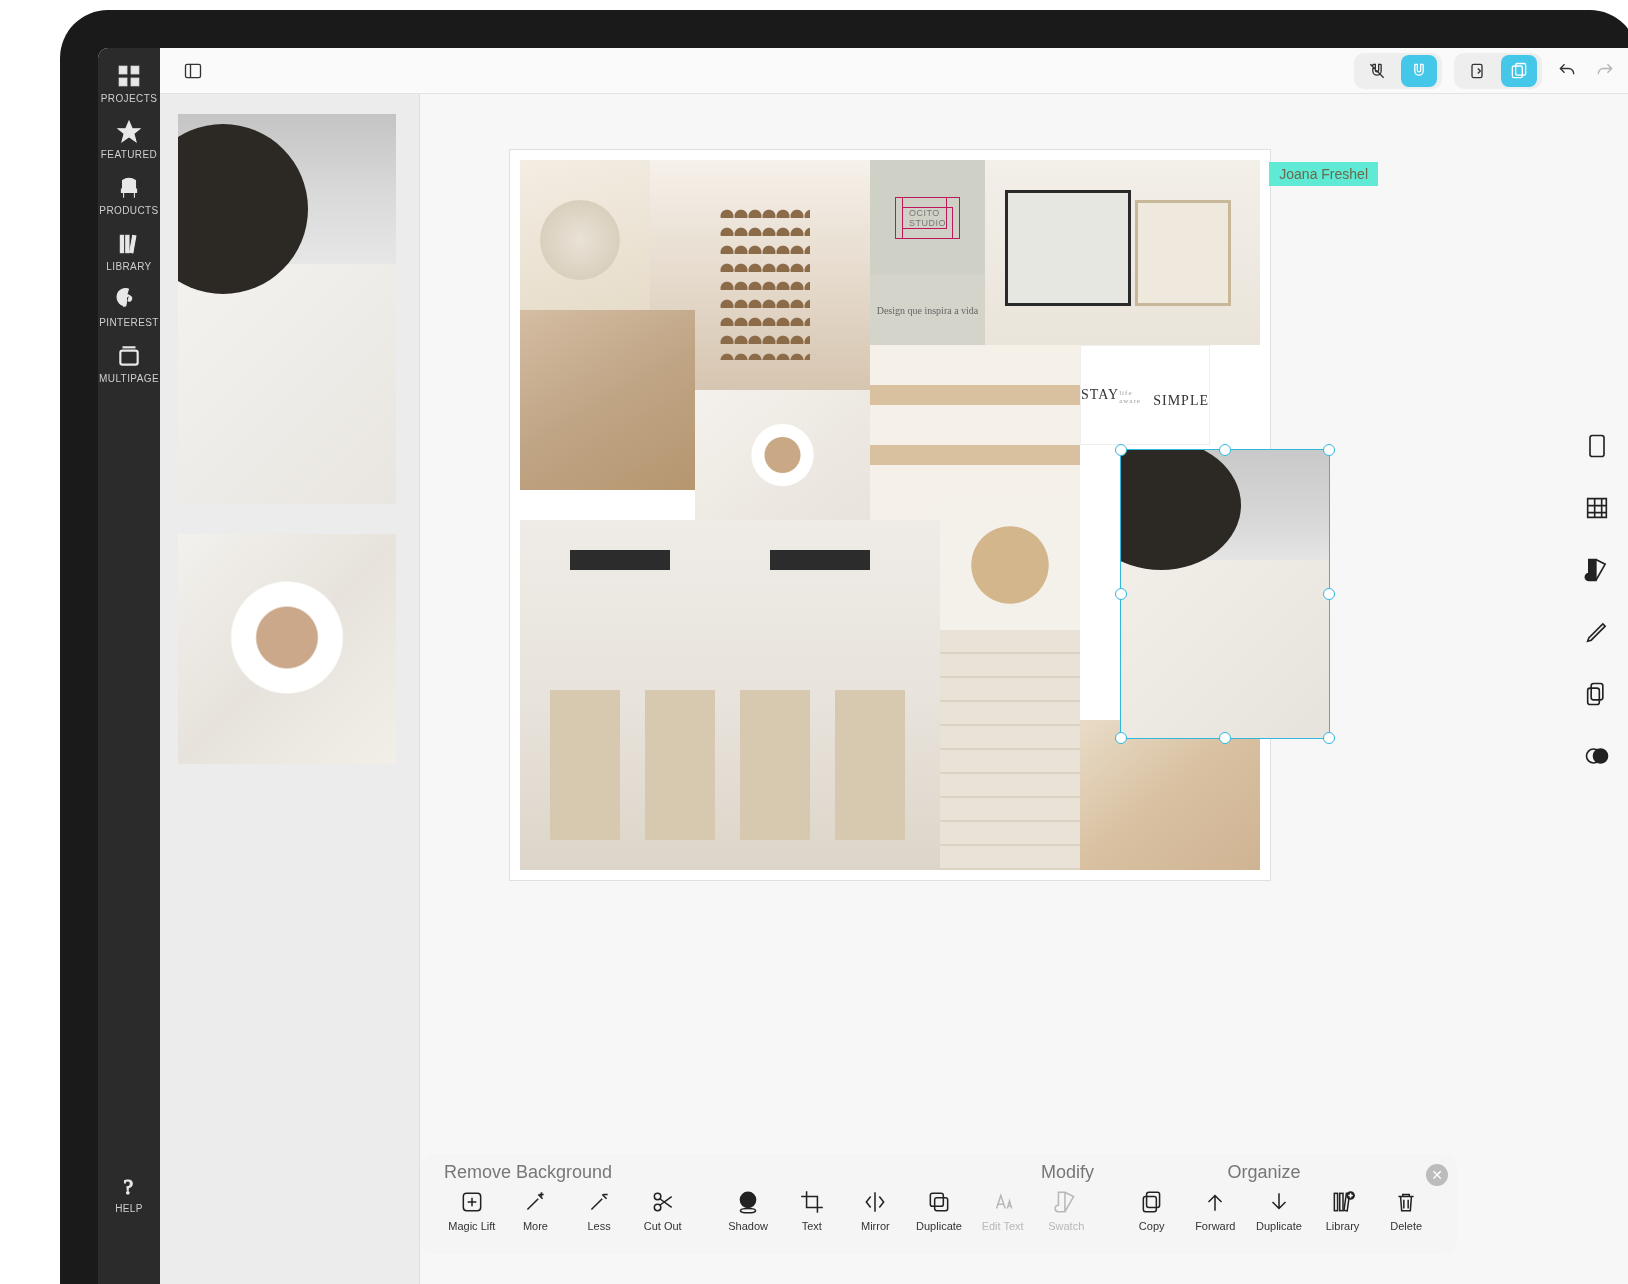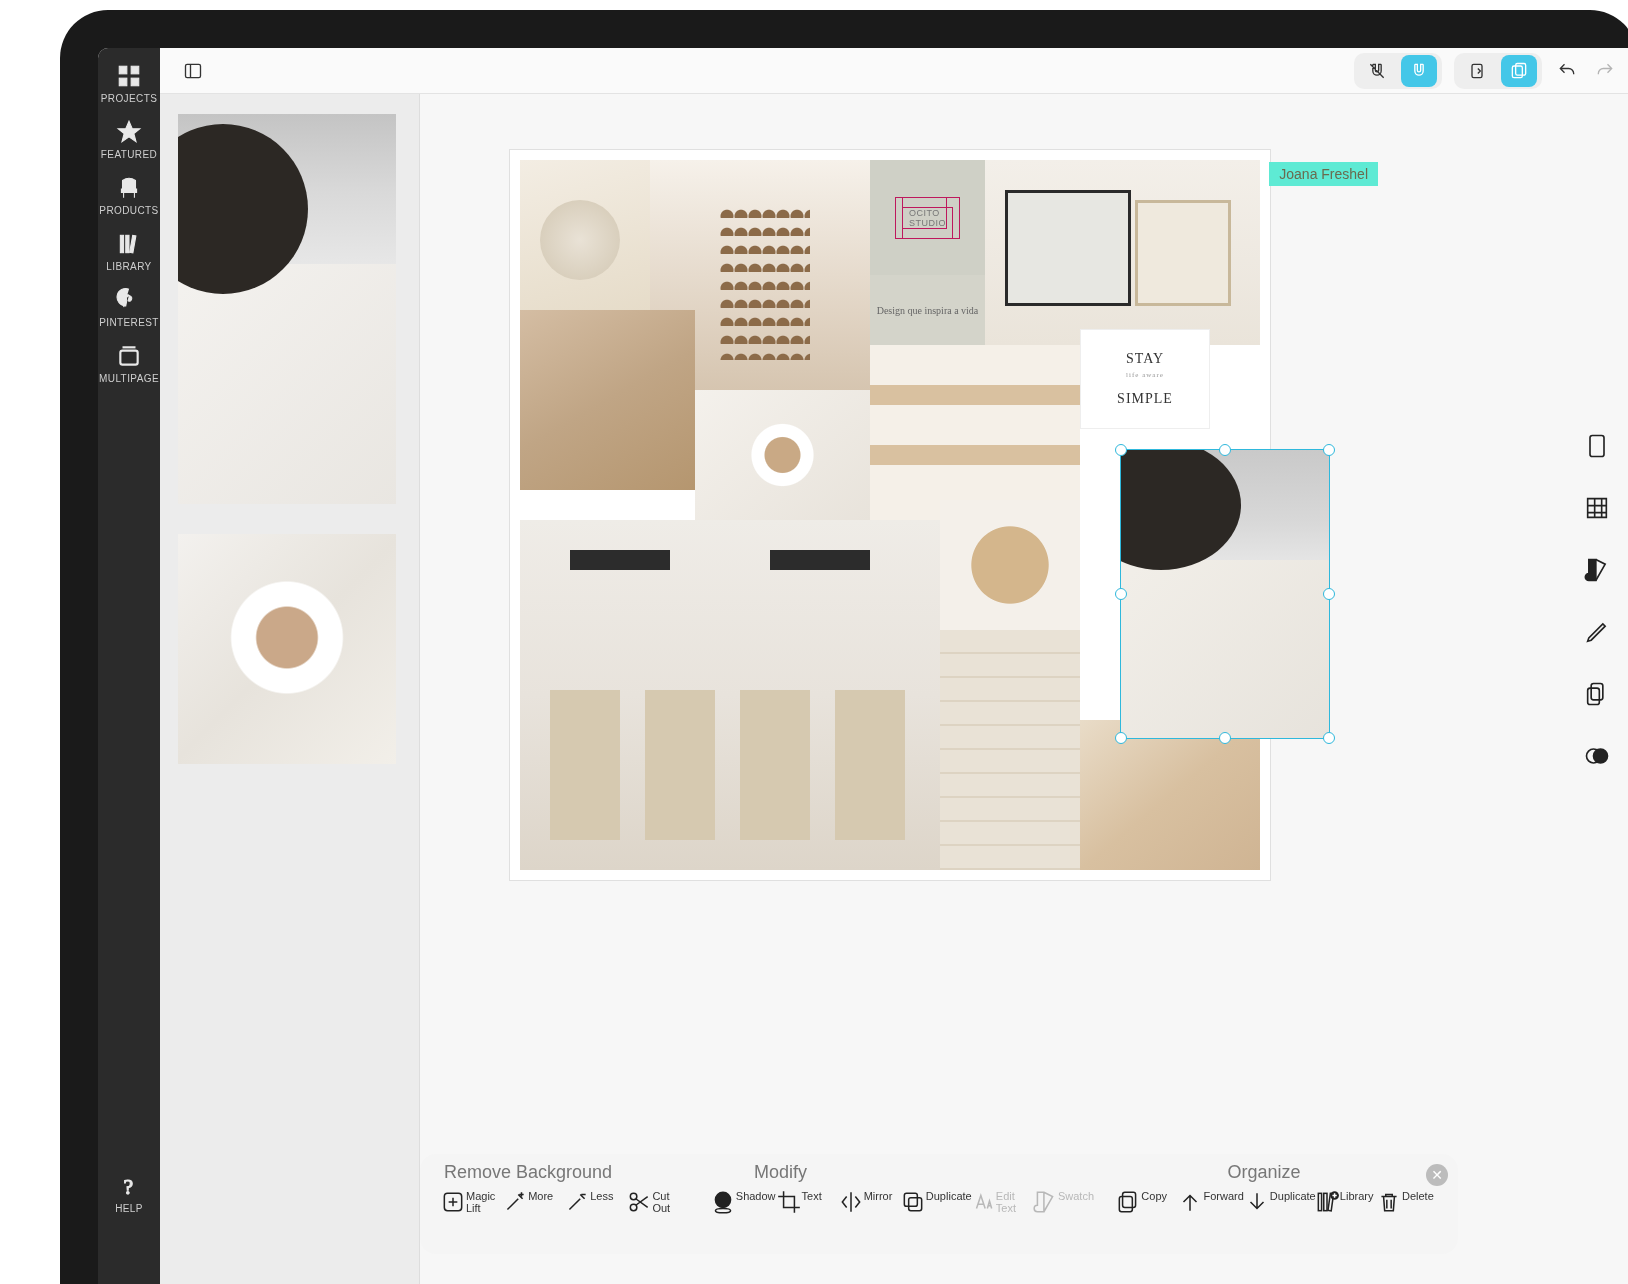--- a/index.html
+++ b/index.html
@@ -181,22 +181,22 @@
     background:
      radial-gradient(circle at 50% 50%,#c9a985 0 16%,#fff 17% 28%,transparent 29%),
      linear-gradient(140deg,#f4f1ec,#e8e3db);}
   .mb.shelves { left:360px; top:195px; width:210px; height:175px;
     background:
      linear-gradient(#d9c1a0,#d9c1a0) 0 40px/100% 20px no-repeat,
      linear-gradient(#d9c1a0,#d9c1a0) 0 100px/100% 20px no-repeat,
      #f5f0e8;}
   .mb.board { left:430px; top:350px; width:140px; height:130px;
     background:radial-gradient(circle at 50% 50%,#d4b68c 0 40%,transparent 41%),#f4f0ea;}
-  .mb.staycard { left:570px; top:179px; width:130px; height:100px; background:#fff;
-    display:flex; flex-direction:column; align-items:center; justify-content:center;
+  .mb.staycard { left:570px; top:195px; width:130px; height:100px; background:#fff;
+    display:flex; flex-direction:row; align-items:center; justify-content:center;
     font-family:Georgia,serif; color:#333; font-size:14px; letter-spacing:1px; border:1px solid #eee;}
   .mb.staycard .small{font-size:7px; color:#999; margin-top:4px;}
   .mb.kitchen { left:10px; top:370px; width:420px; height:350px;
     background:
      linear-gradient(#2c2c2c,#2c2c2c) 50px 30px/100px 20px no-repeat,
      linear-gradient(#2c2c2c,#2c2c2c) 250px 30px/100px 20px no-repeat,
      linear-gradient(180deg,#efece7,#e8e3dc,#ddd5c9);}
   .mb.kitchen::after{content:"";position:absolute;bottom:30px;left:30px;width:360px;height:150px;
     background:repeating-linear-gradient(90deg,#d6c9b0 0 70px,transparent 70px 95px);}
   .mb.stairs { left:430px; top:480px; width:140px; height:240px;
@@ -249,31 +249,31 @@
   .bottom-bar {
     position:absolute;
     left:322px; right:180px; bottom:40px;
     height:100px;
     background:#f5f5f5;
     border-radius:16px;
     display:flex; flex-direction:column;
     padding:8px 20px 6px;
   }
   .bb-headers{display:flex;color:#777;font-size:18px;padding:0 4px 4px;}
-  .bb-h1{width:310px;} .bb-h2{width:340px;text-align:left;} .bb-h3{flex:1;text-align:center;}
+  .bb-h1{width:310px;} .bb-h2{width:340px;text-align:right;} .bb-h3{flex:1;text-align:center;}
   .bb-close{
     position:absolute; right:10px; top:10px;
     width:22px;height:22px;border-radius:50%;
     background:#bcbcbc;color:#fff;
     display:flex;align-items:center;justify-content:center;
     font-size:14px;cursor:pointer;
   }
   .bb-tools{display:flex;align-items:flex-start;gap:0px;}
   .bb-tool{
-    display:flex;flex-direction:row;align-items:flex-start;
+    display:flex;flex-direction:column;align-items:center;
     width:70px; cursor:pointer; color:#333;
   }
   .bb-tool.disabled{color:#b8b8b8;}
   .bb-tool .ic{height:30px;display:flex;align-items:center;justify-content:center;}
   .bb-tool .ic svg{width:26px;height:26px;stroke:#222;fill:none;stroke-width:1.4;}
   .bb-tool.disabled .ic svg{stroke:#b8b8b8;}
   .bb-tool .tl{font-size:11px;margin-top:3px;}
   .bb-gap{width:24px;}
 
 </style>

